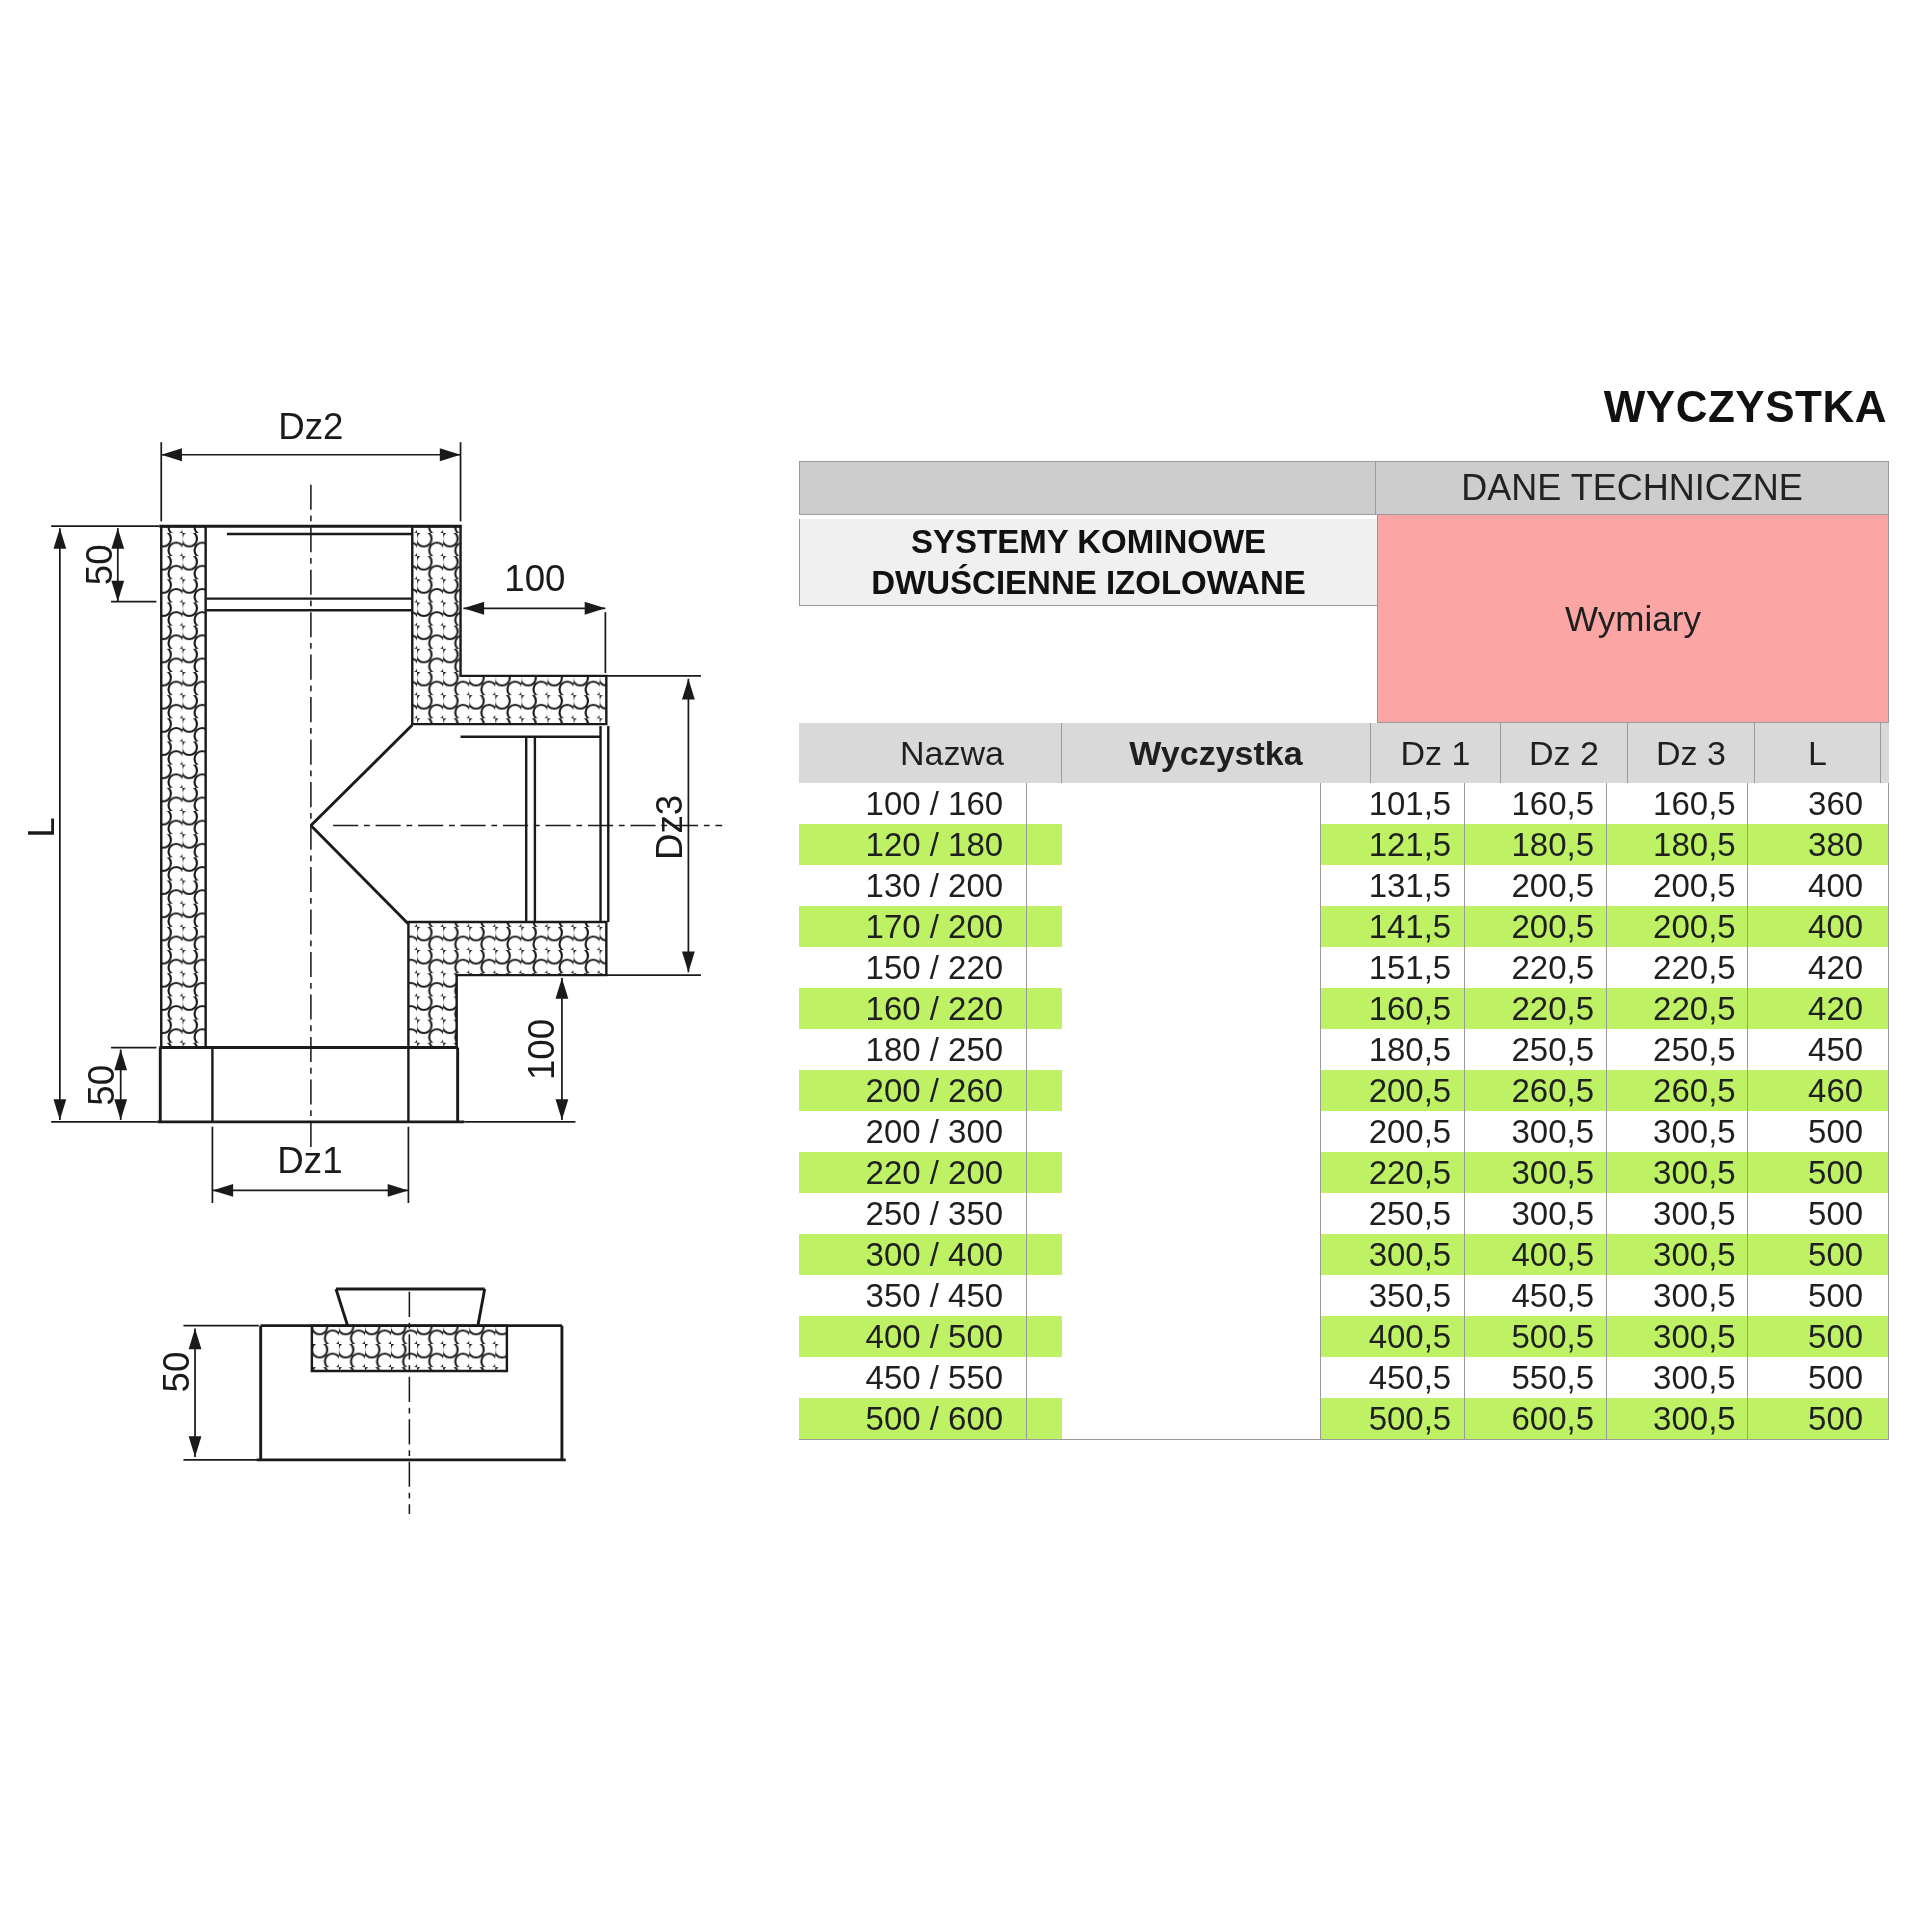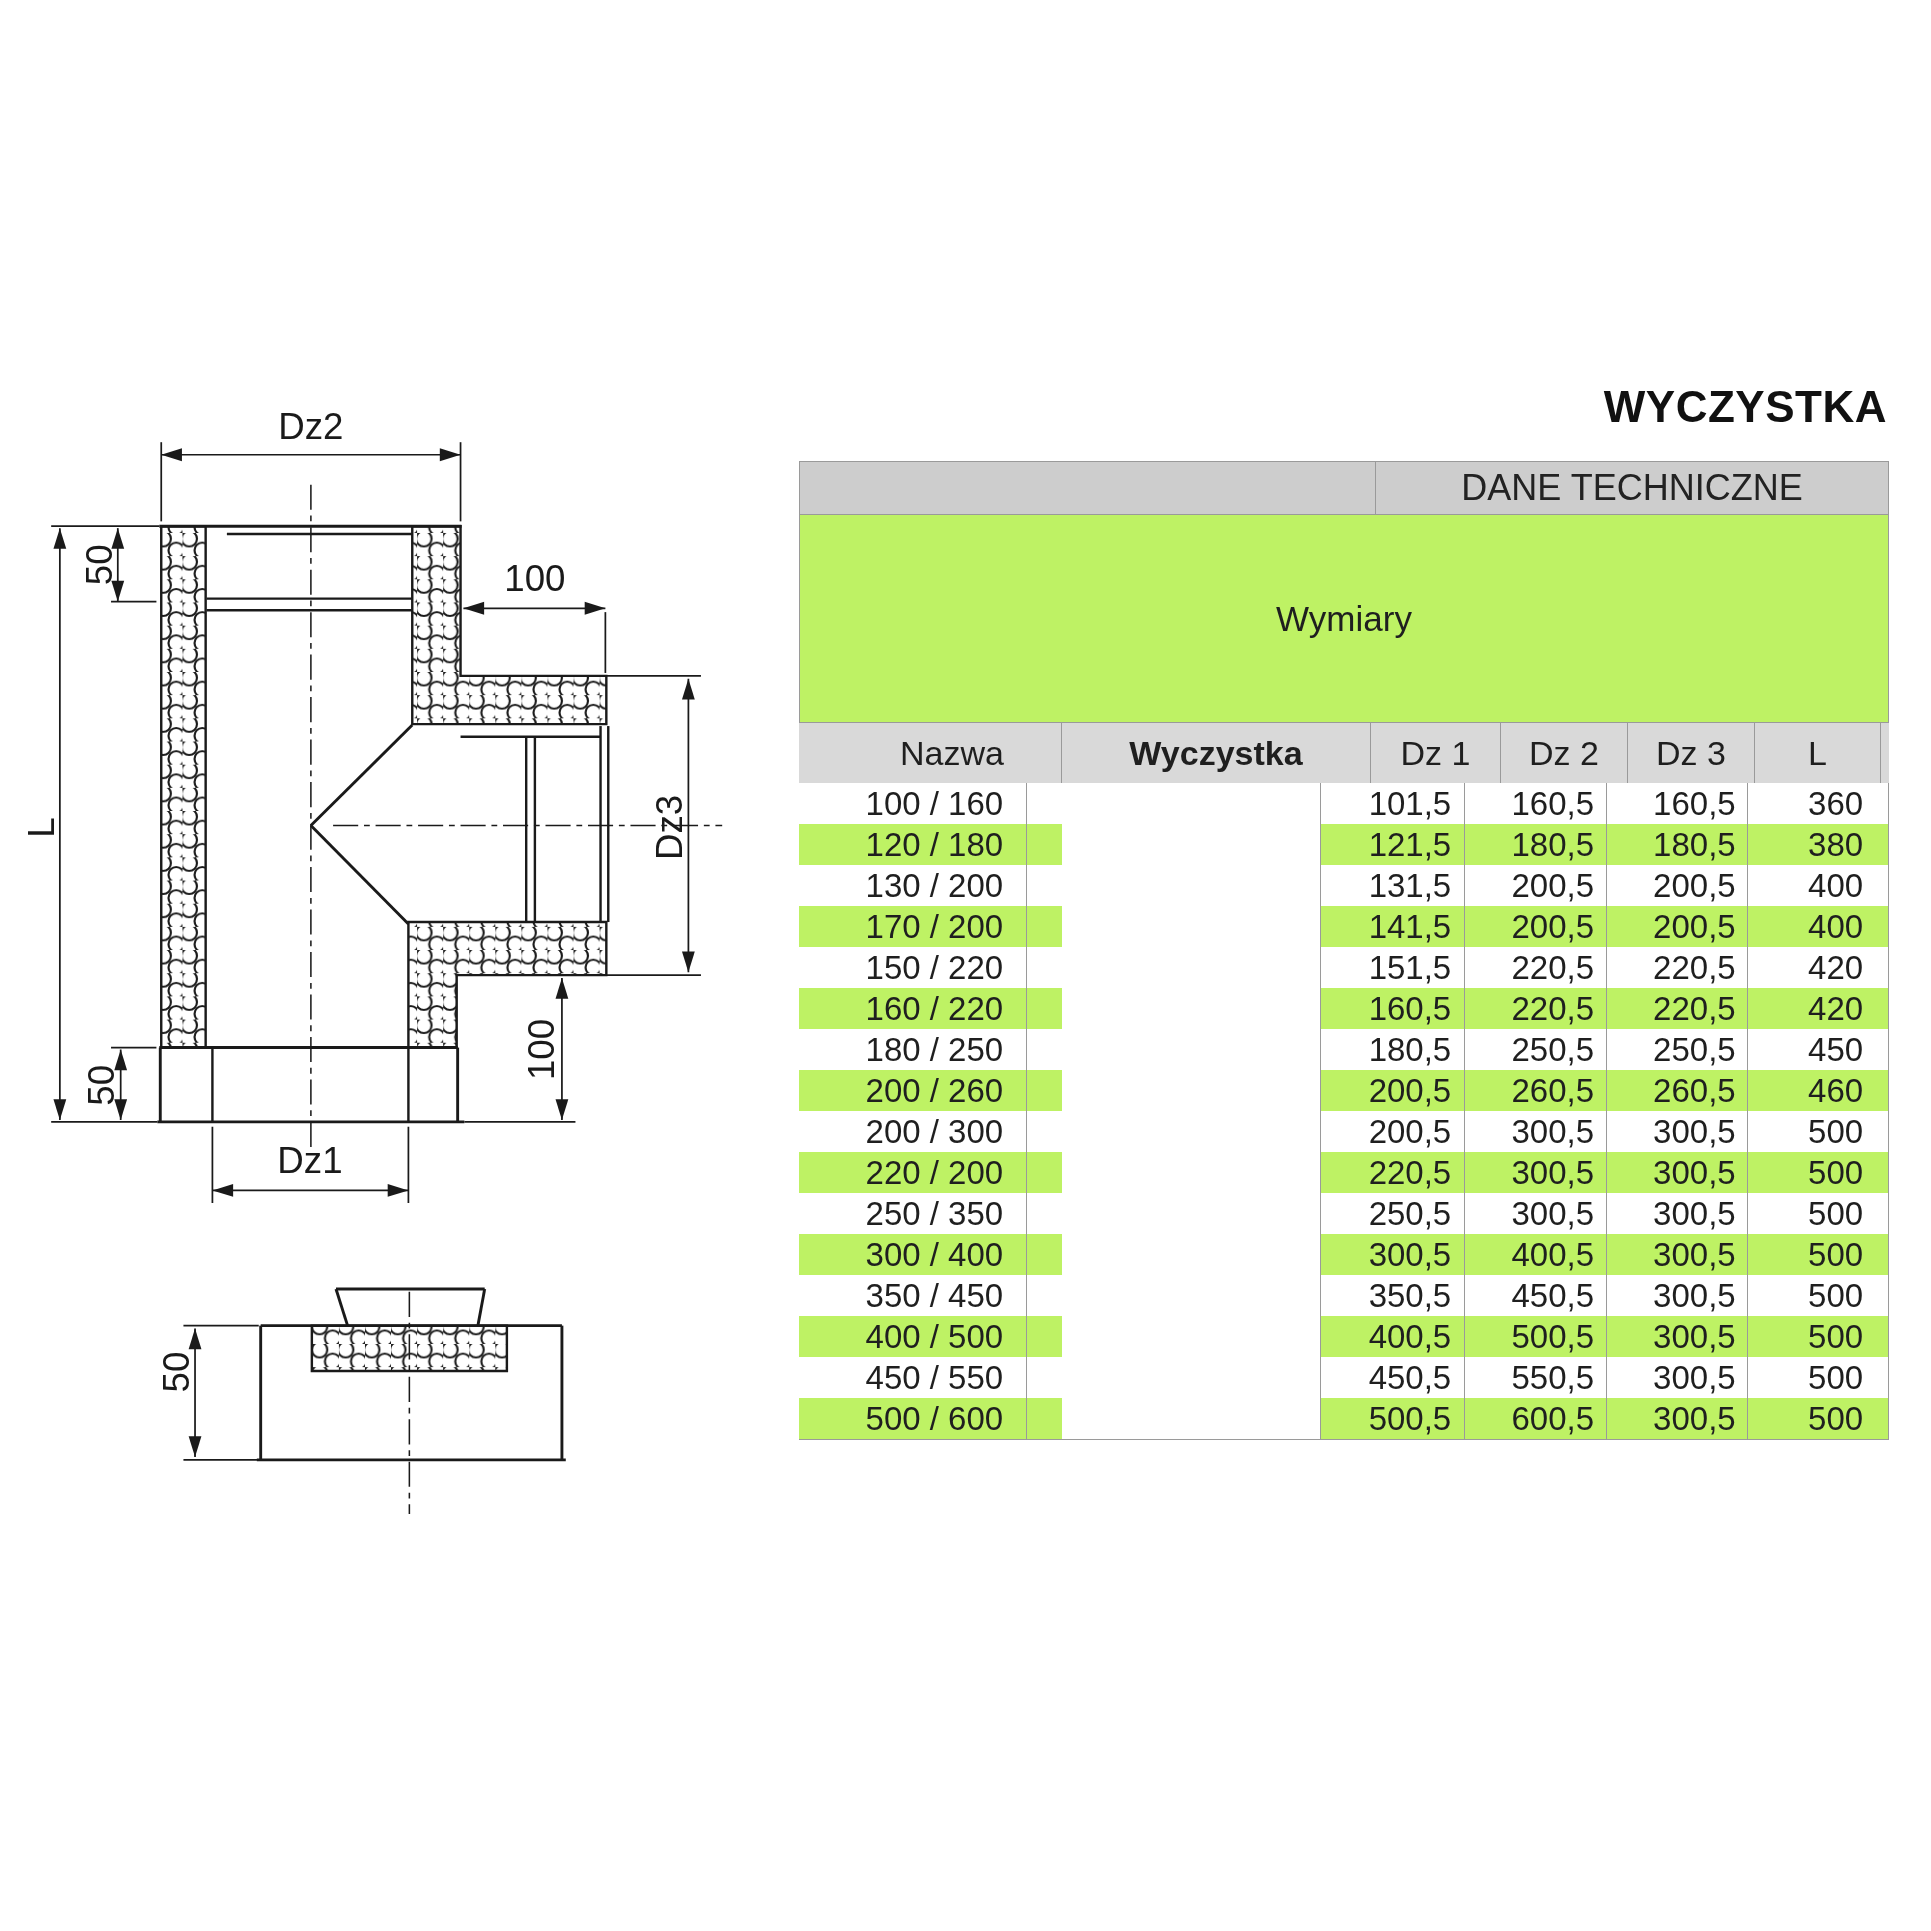--- a/index.html
+++ b/index.html
@@ -16,21 +16,21 @@
   .band-right{flex:1;display:flex;align-items:center;justify-content:center;
       font-size:36px;color:#222;}
   .mid{display:flex;height:208px;}
   .mid-left{width:578px;display:flex;flex-direction:column;}
   .category{margin-top:3.9px;height:87px;background:#f0f0f0;
       border-left:1.9px solid #9a9a9a;border-right:0;border-bottom:1.9px solid #9a9a9a;
       display:flex;flex-direction:column;align-items:center;justify-content:center;
       font-weight:bold;font-size:33px;line-height:41px;color:#111;}
   .mid-right{flex:1;border-left:1.9px solid #9a9a9a;border-right:1.9px solid #9a9a9a;
       border-bottom:1.9px solid #9a9a9a;display:flex;align-items:center;justify-content:center;
-      font-size:35px;background:#bef264;}
+      font-size:35px;background:#fca5a5;}
   .cols-header{display:flex;height:60px;background:#d9d9d9;}
   .cols-header .cell{display:flex;align-items:center;justify-content:center;
       border-right:1.9px solid #9a9a9a;height:100%;font-size:34px;}
   .c1{width:219px;margin-left:44px;} .c2{width:309px;} .c3{width:130px;} .c4{width:127px;}
   .c5{width:127px;} .c6{width:126px;}
   .cols-header .c2{font-weight:bold;}
   #rows{border-bottom:1.9px solid #9a9a9a;}
   .row{display:flex;height:41px;background:#ffffff;gap:35px;}
   .row.alt{background:#bef264;}
   .row .cell{display:flex;align-items:center;justify-content:center;
@@ -143,20 +143,26 @@
   <div class="page-title">WYCZYSTKA</div>
 
   <div class="spec-table">
 
     <div class="band">
       <div class="band-left"></div>
       <div class="band-right">DANE TECHNICZNE</div>
     </div>
 
     <div class="mid">
+      <div class="mid-left">
+        <div class="category">
+          <div>SYSTEMY KOMINOWE</div>
+          <div>DWUŚCIENNE IZOLOWANE</div>
+        </div>
+      </div>
       <div class="mid-right">Wymiary</div>
     </div>
 
     <div class="cols-header">
       <div class="cell c1">Nazwa</div>
       <div class="cell c2">Wyczystka</div>
       <div class="cell c3">Dz 1</div>
       <div class="cell c4">Dz 2</div>
       <div class="cell c5">Dz 3</div>
       <div class="cell c6">L</div>

